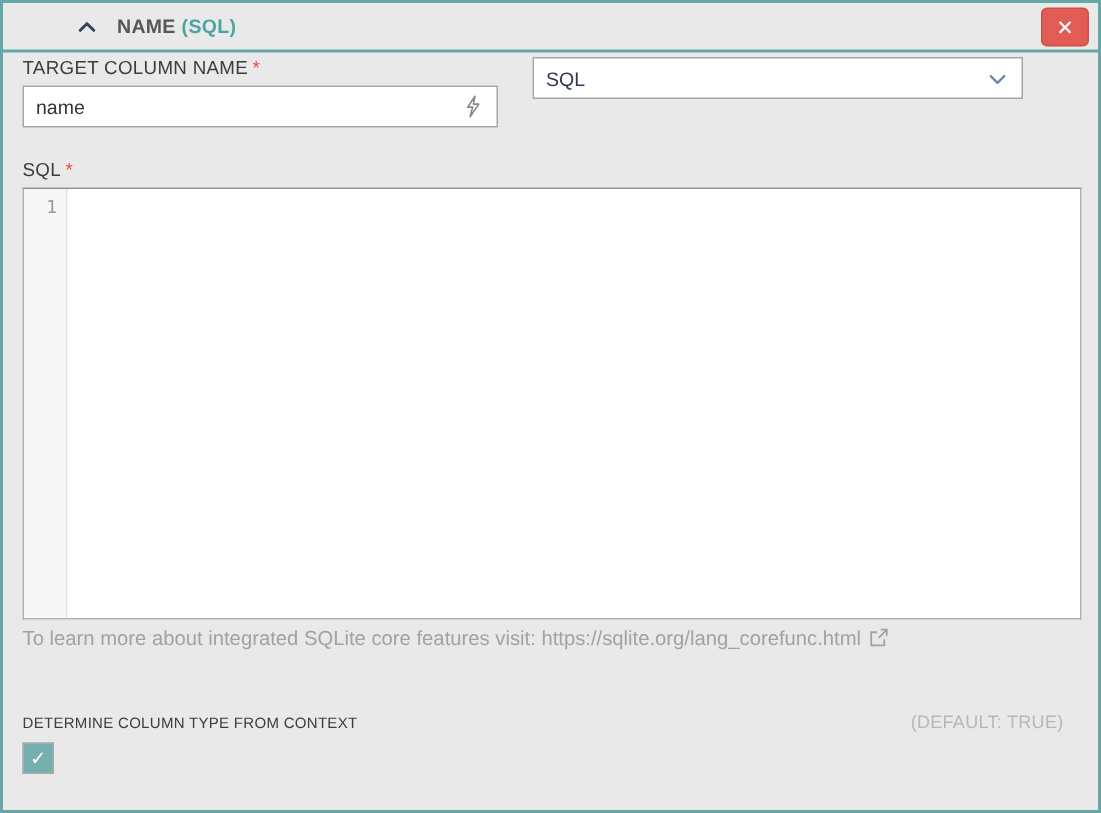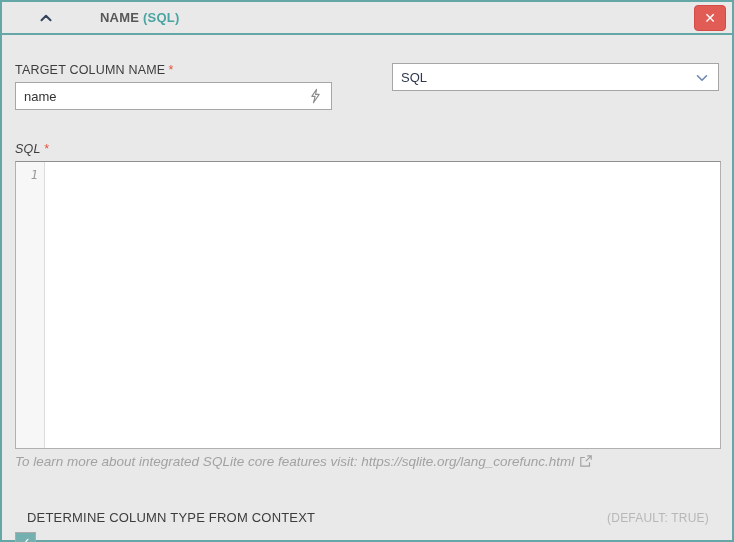--- a/index.html
+++ b/index.html
@@ -12,23 +12,22 @@
     width: 734px; height: 542px;
     background: #e9e9e9;
     border: 2px solid #64a7a6;
     display: flex; flex-direction: column;
   }
   
   .header {
     height: 33px; flex: 0 0 33px;
     border-bottom: 2px solid #64a7a6;
     display: flex; align-items: center;
-    padding: 0 6px 0 32px;
+    padding: 0 6px 0 44px;
     background: #e9e9e9;
-    gap: 34px;
   }
   .collapse-btn {
     width: 24px; height: 24px;
     display: flex; align-items: center; justify-content: center;
     cursor: pointer; background: transparent; border: none;
   }
   .title { margin-left: 8px; font-size: 13px; font-weight: 700; color: #575757; letter-spacing: .2px; }
   .title .suffix { color: #4aa5a2; font-weight: 700; margin-left: 4px; }
   .header-spacer { flex: 1; }
   .close-btn {
@@ -40,40 +39,40 @@
     color: #ffffff; font-size: 14px; line-height: 1;
     cursor: pointer;
   }
   
   .content { flex: 1; padding: 0 13px; position: relative; }
   .field-label {
     font-size: 12.5px; color: #3d3d3d; letter-spacing: .2px;
     margin-bottom: 5px; display: block;
   }
   .req { color: #e8503e; margin-left: 3px; }
-  .row1 { margin-top: 28px; display: flex; gap: 23px; justify-content: space-between; }
+  .row1 { margin-top: 3px; display: flex; gap: 23px; }
   .col-a { width: 317px; }
   .col-b { width: 327px; }
   .text-input-wrap {
     height: 28px; background: #ffffff; border: 1px solid #a6a6a6;
     display: flex; align-items: center; padding: 0 6px 0 8px;
   }
   .text-input {
     flex: 1; border: none; outline: none; background: transparent;
     font-family: "Liberation Sans", sans-serif;
     font-size: 13px; color: #333333; height: 100%;
   }
   .input-action { width: 20px; height: 22px; display: flex; align-items: center; justify-content: center; cursor: pointer; }
   .select-box {
     height: 28px; background: #ffffff; border: 1px solid #a6a6a6;
     display: flex; align-items: center; justify-content: space-between;
     padding: 0 10px 0 8px; cursor: pointer;
     font-size: 13px; color: #2e3850;
   }
-  .row2 { margin-top: 32px; font-style: italic; }
+  .row2 { margin-top: 21px; }
   .code-editor {
     margin-top: 0;
     width: 706px; height: 288px;
     background: #ffffff;
     border: 1px solid #b0b0b0; border-top-color: #8f8f8f;
     display: flex;
   }
   .gutter {
     width: 29px; flex: 0 0 29px;
     background: #f7f7f7; border-right: 1px solid #dcdcdc;
@@ -88,21 +87,21 @@
   .help-line {
     margin-top: 5px;
     display: flex; gap: 5px;
     font-size: 13.5px; color: #a2a2a2;
   }
   .bottom-row {
     margin-top: 39px;
     display: flex; align-items: flex-end; justify-content: space-between;
     padding-right: 10px;
   }
-  .determine-label { font-size: 13px; color: #3d3d3d; letter-spacing: .2px; margin-left: 12px; }
+  .determine-label { font-size: 10px; color: #3d3d3d; letter-spacing: .2px; }
   .default-note { font-size: 12px; color: #b7b7b7; letter-spacing: .2px; }
   .checkbox {
     margin-top: 7px;
     width: 21px; height: 21px;
     background: #73b0af;
     border: 1px solid #ababab;
     display: flex; align-items: center; justify-content: center;
     color: #ffffff; font-size: 13px;
     cursor: pointer;
   }

